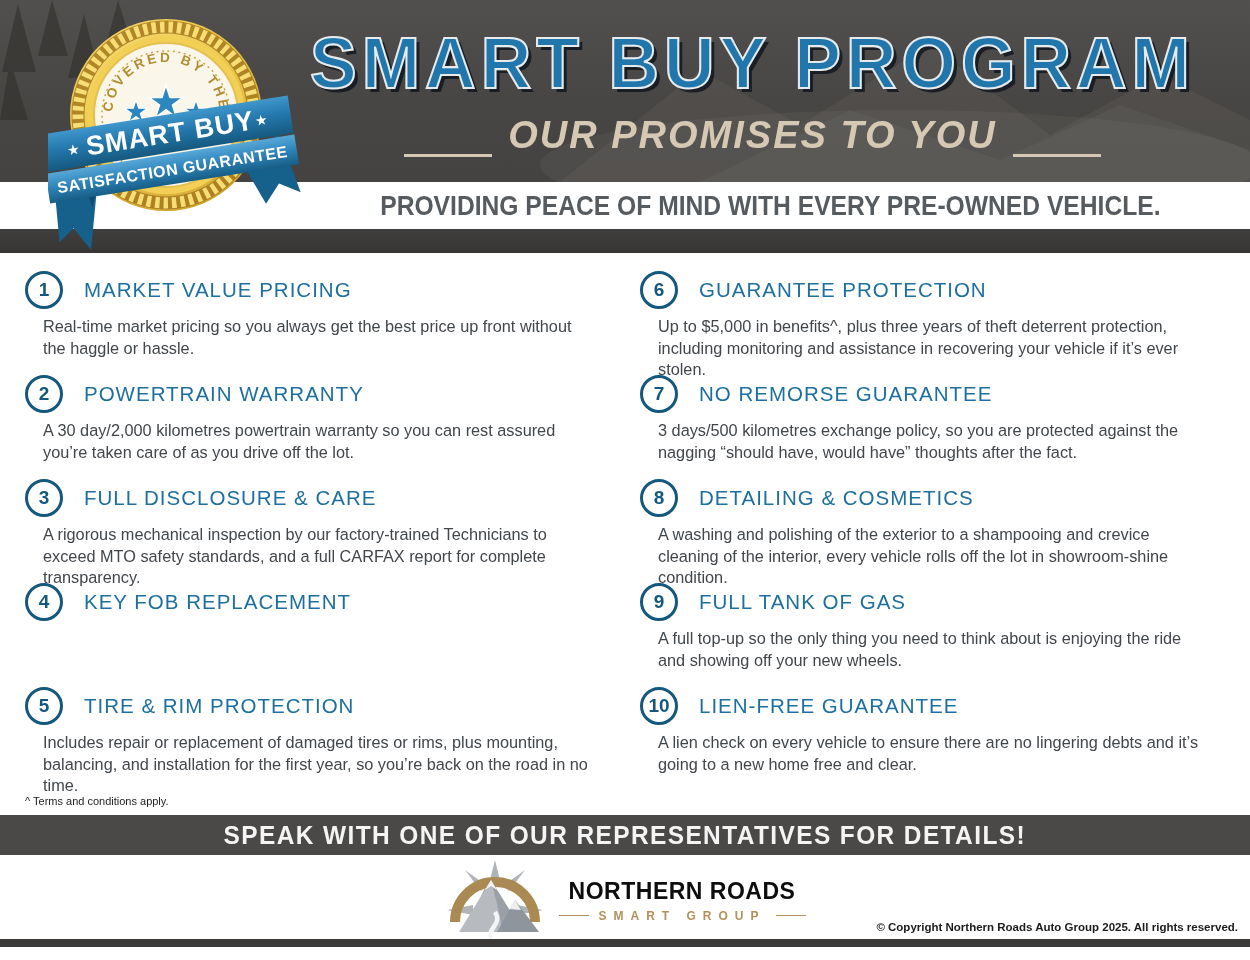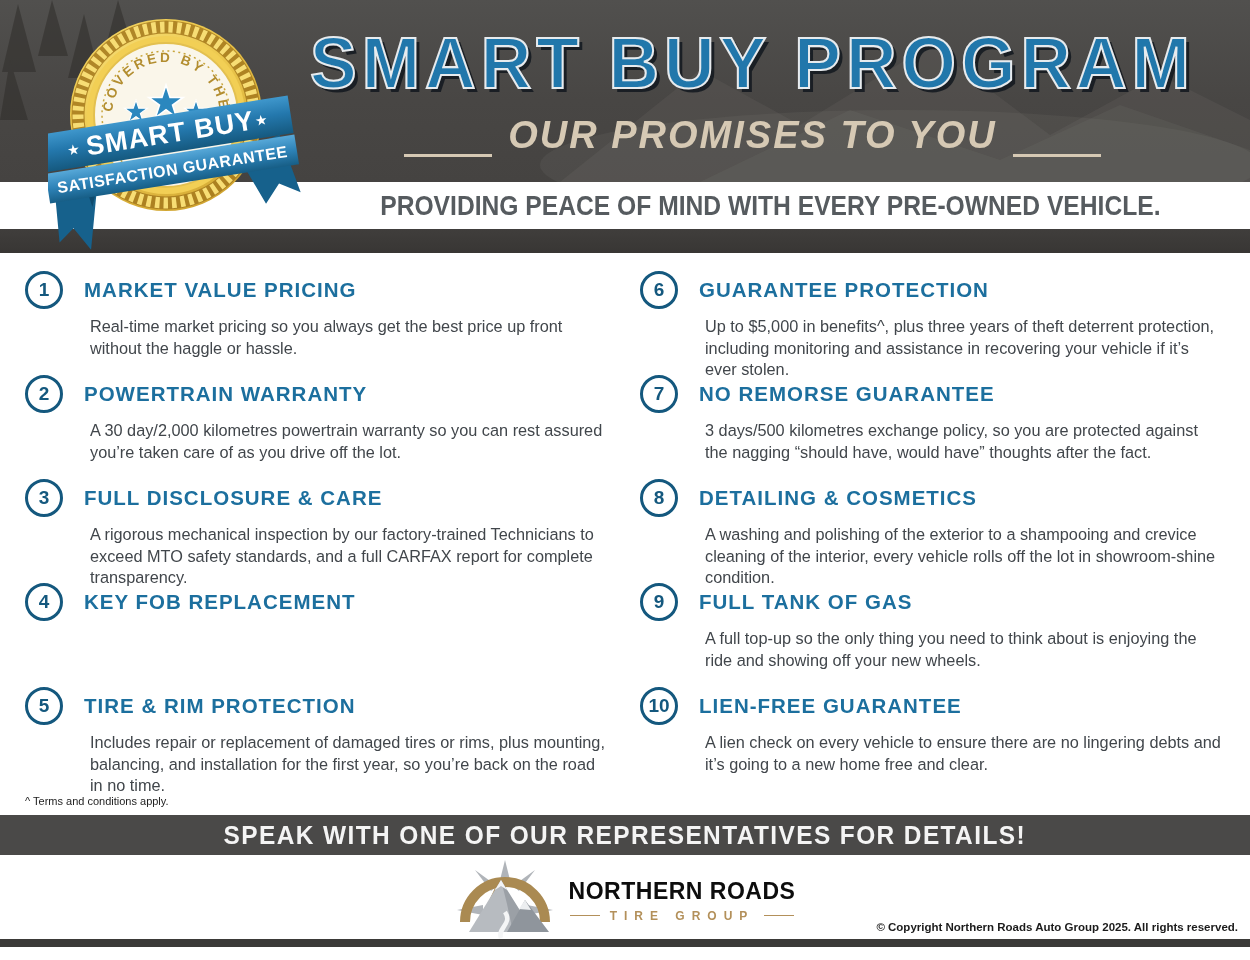--- a/index.html
+++ b/index.html
@@ -24,22 +24,22 @@
 
   
   .content{position:relative;height:562px;box-sizing:border-box;padding:18px 25px 0 25px;
            display:grid;grid-template-columns:1fr 1fr;column-gap:30px;}
   .col{display:flex;flex-direction:column;}
   .promise{height:104px;}
   .p-head{display:flex;align-items:center;gap:21px;}
   .p-circle{width:38px;height:38px;box-sizing:border-box;border:3.5px solid #14587e;border-radius:50%;
             display:flex;align-items:center;justify-content:center;
             font-size:19px;font-weight:700;color:#14587e;flex:0 0 auto;}
-  .p-title{font-size:20.5px;font-weight:700;color:#1c6f9e;letter-spacing:1px;white-space:nowrap;}
-  .p-body{margin-left:65px;margin-top:7px;font-size:16.3px;line-height:1.33;color:#41464b;max-width:553px;}
+  .p-title{font-size:20.5px;font-weight:400;color:#1c6f9e;letter-spacing:1px;white-space:nowrap;}
+  .p-body{margin-left:18px;margin-top:7px;font-size:16.3px;line-height:1.33;color:#41464b;max-width:553px;}
   .footnote{position:absolute;left:25px;bottom:8px;font-size:11px;color:#1d1d1d;}
 
   
   .cta-band{height:40px;background:#4a4948;display:flex;align-items:center;justify-content:center;}
   .cta-text{color:#f4f4f4;font-size:26px;font-weight:700;letter-spacing:1.5px;transform:scaleX(0.94);white-space:nowrap;}
 
   
   .bottom{position:relative;height:84px;background:#ffffff;display:flex;align-items:center;justify-content:center;}
   .brand-logo{display:flex;align-items:center;gap:14px;margin-top:6px;}
   .brand-text{display:flex;flex-direction:column;align-items:center;}
@@ -196,21 +196,21 @@
         <polygon points="46,20 66,52 58,72 52,44" fill="#9ba0a6"></polygon>
         <polygon points="52,72 70,40 94,72" fill="#8f959c"></polygon>
         <polygon points="40,30 46,20 52,30 46,26" fill="#f2f3f5"></polygon>
         <polygon points="64,49 70,40 76,50" fill="#eceef0"></polygon>
         <path d="M 46 78 C 42 68 58 64 50 52" stroke="#f4f5f6" stroke-width="4.5" fill="none"></path>
       </svg>
       <div class="brand-text">
         <div class="brand-name">NORTHERN ROADS</div>
         <div class="brand-subrow">
           <span class="brand-dash"></span>
-          <span class="brand-subname">TIRE GROUP</span>
+          <span class="brand-subname">SMART GROUP</span>
           <span class="brand-dash"></span>
         </div>
       </div>
     </div>
     <div class="copyright">© Copyright Northern Roads Auto Group 2025. All rights reserved.</div>
   </div>
   <div class="bottom-strip"></div>
 
   <div class="badge">
     <svg width="272" height="250" viewBox="0 0 272 250">

